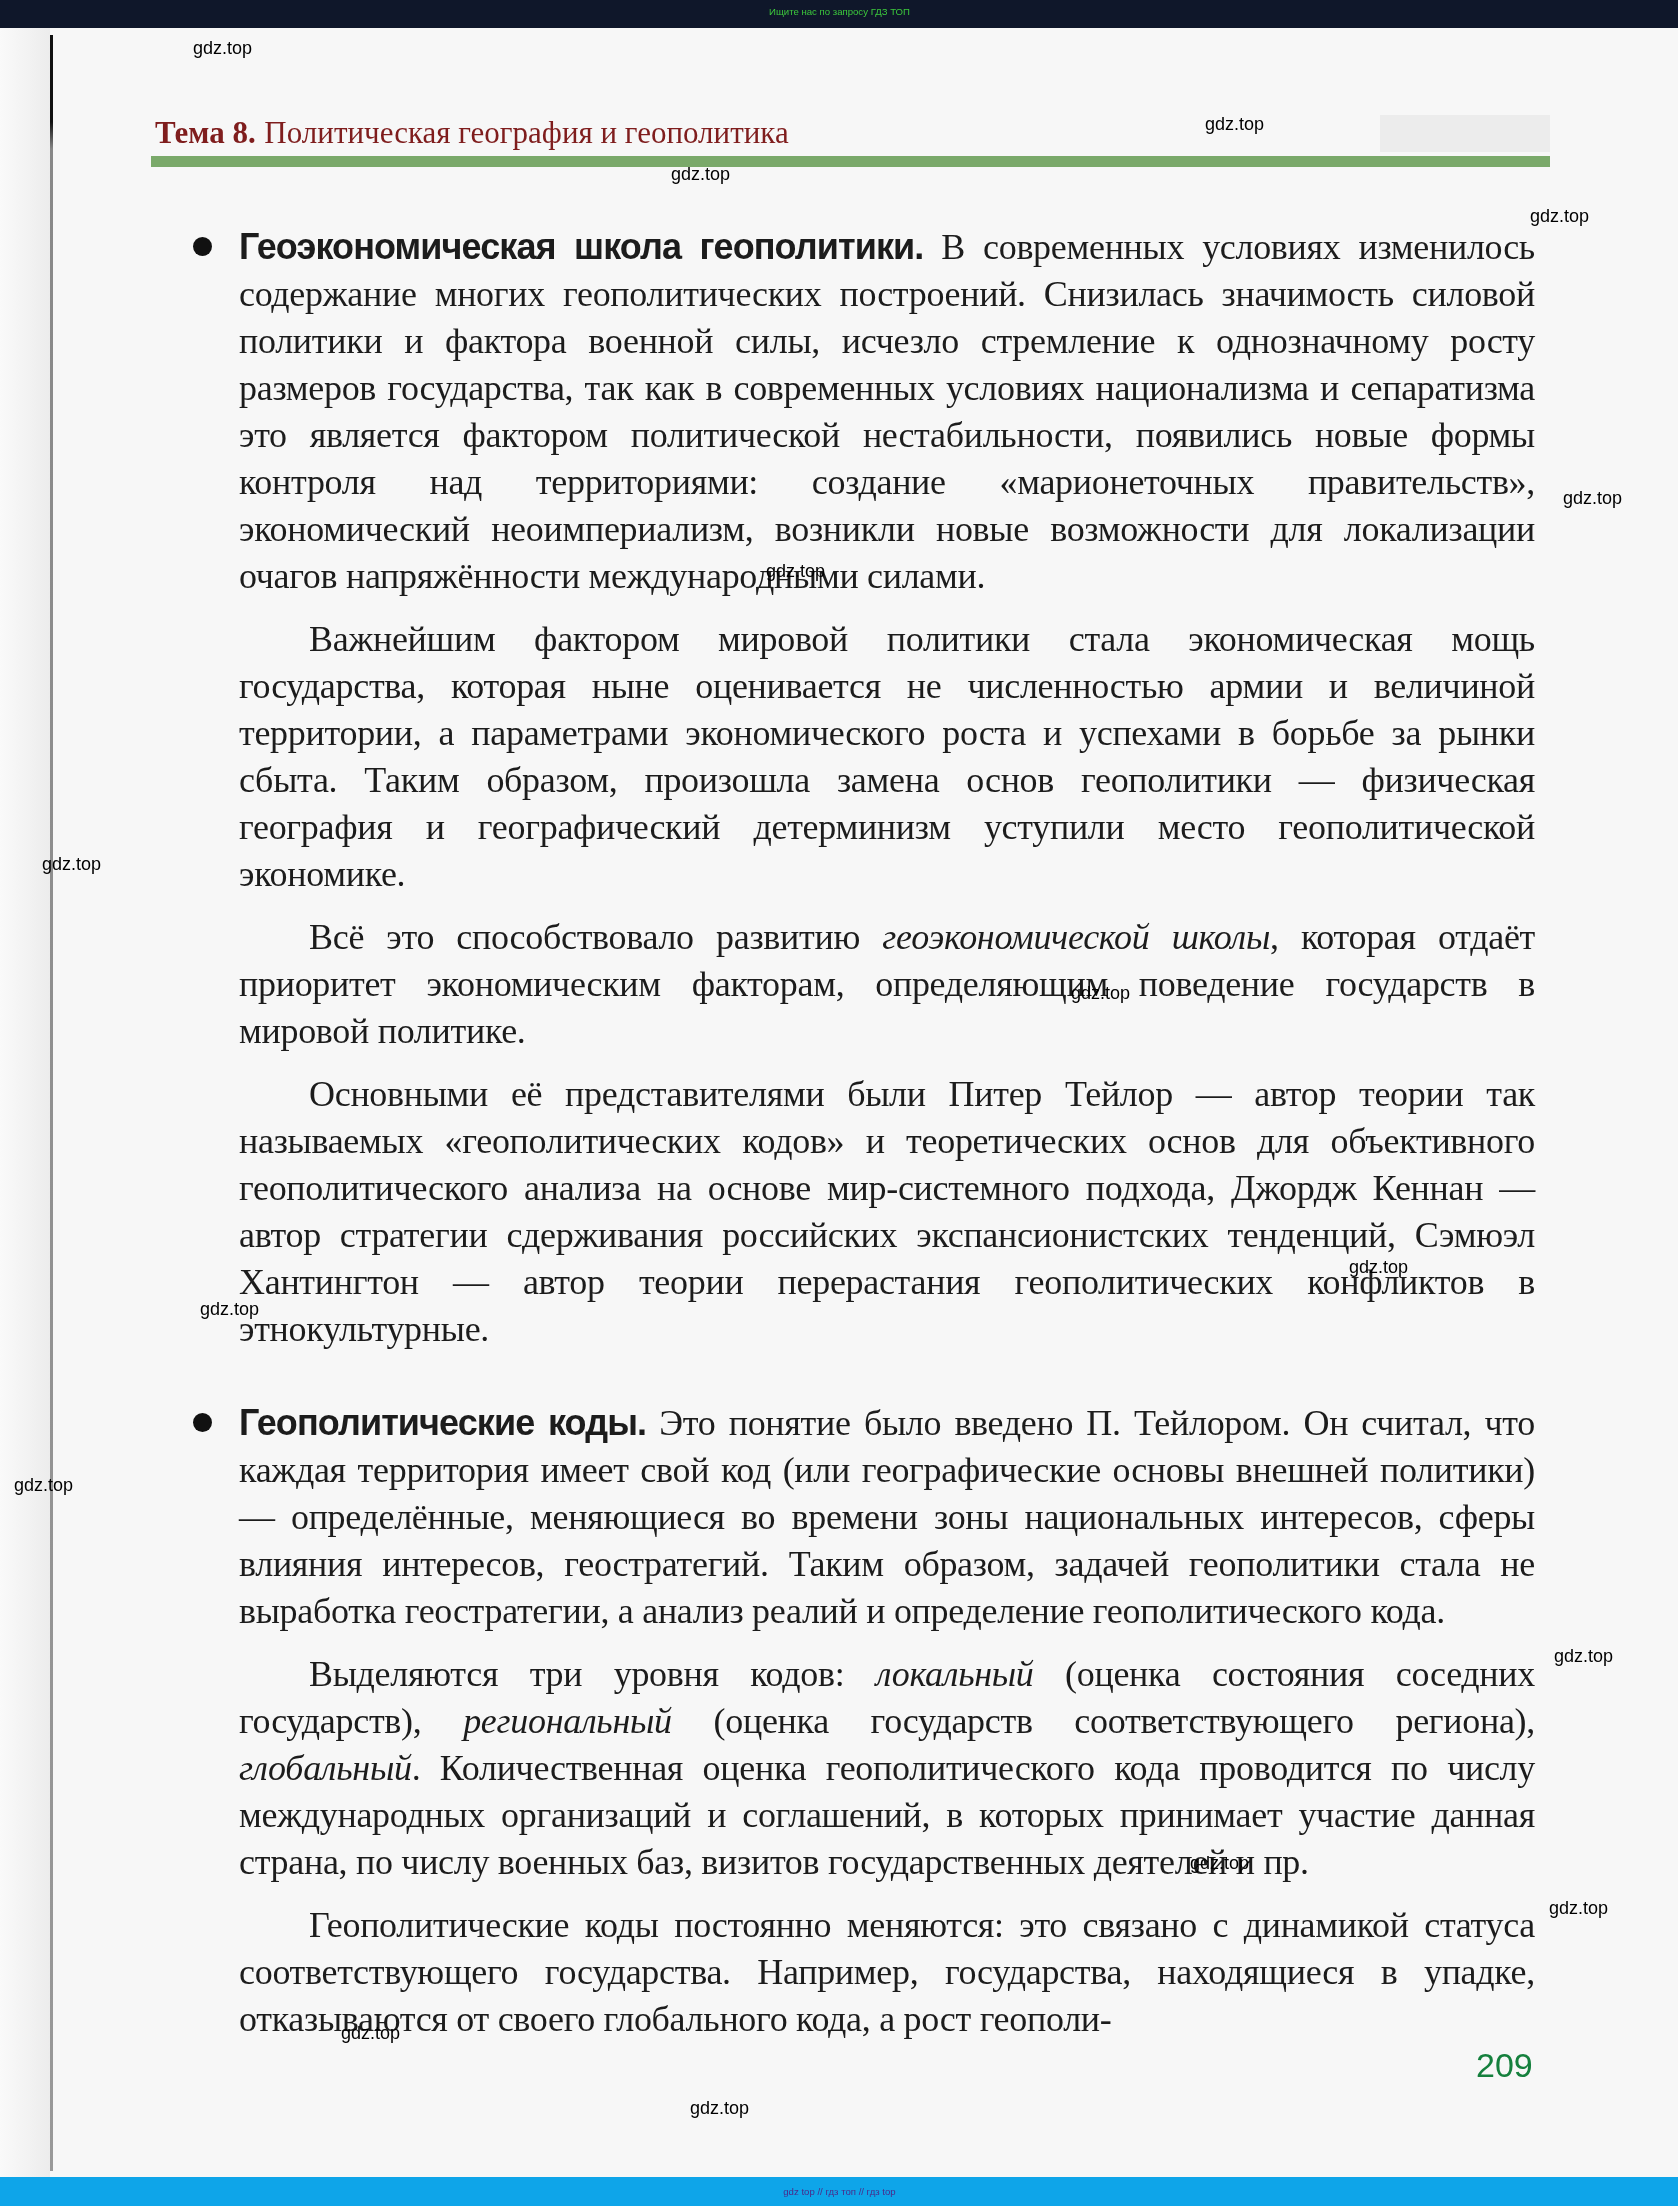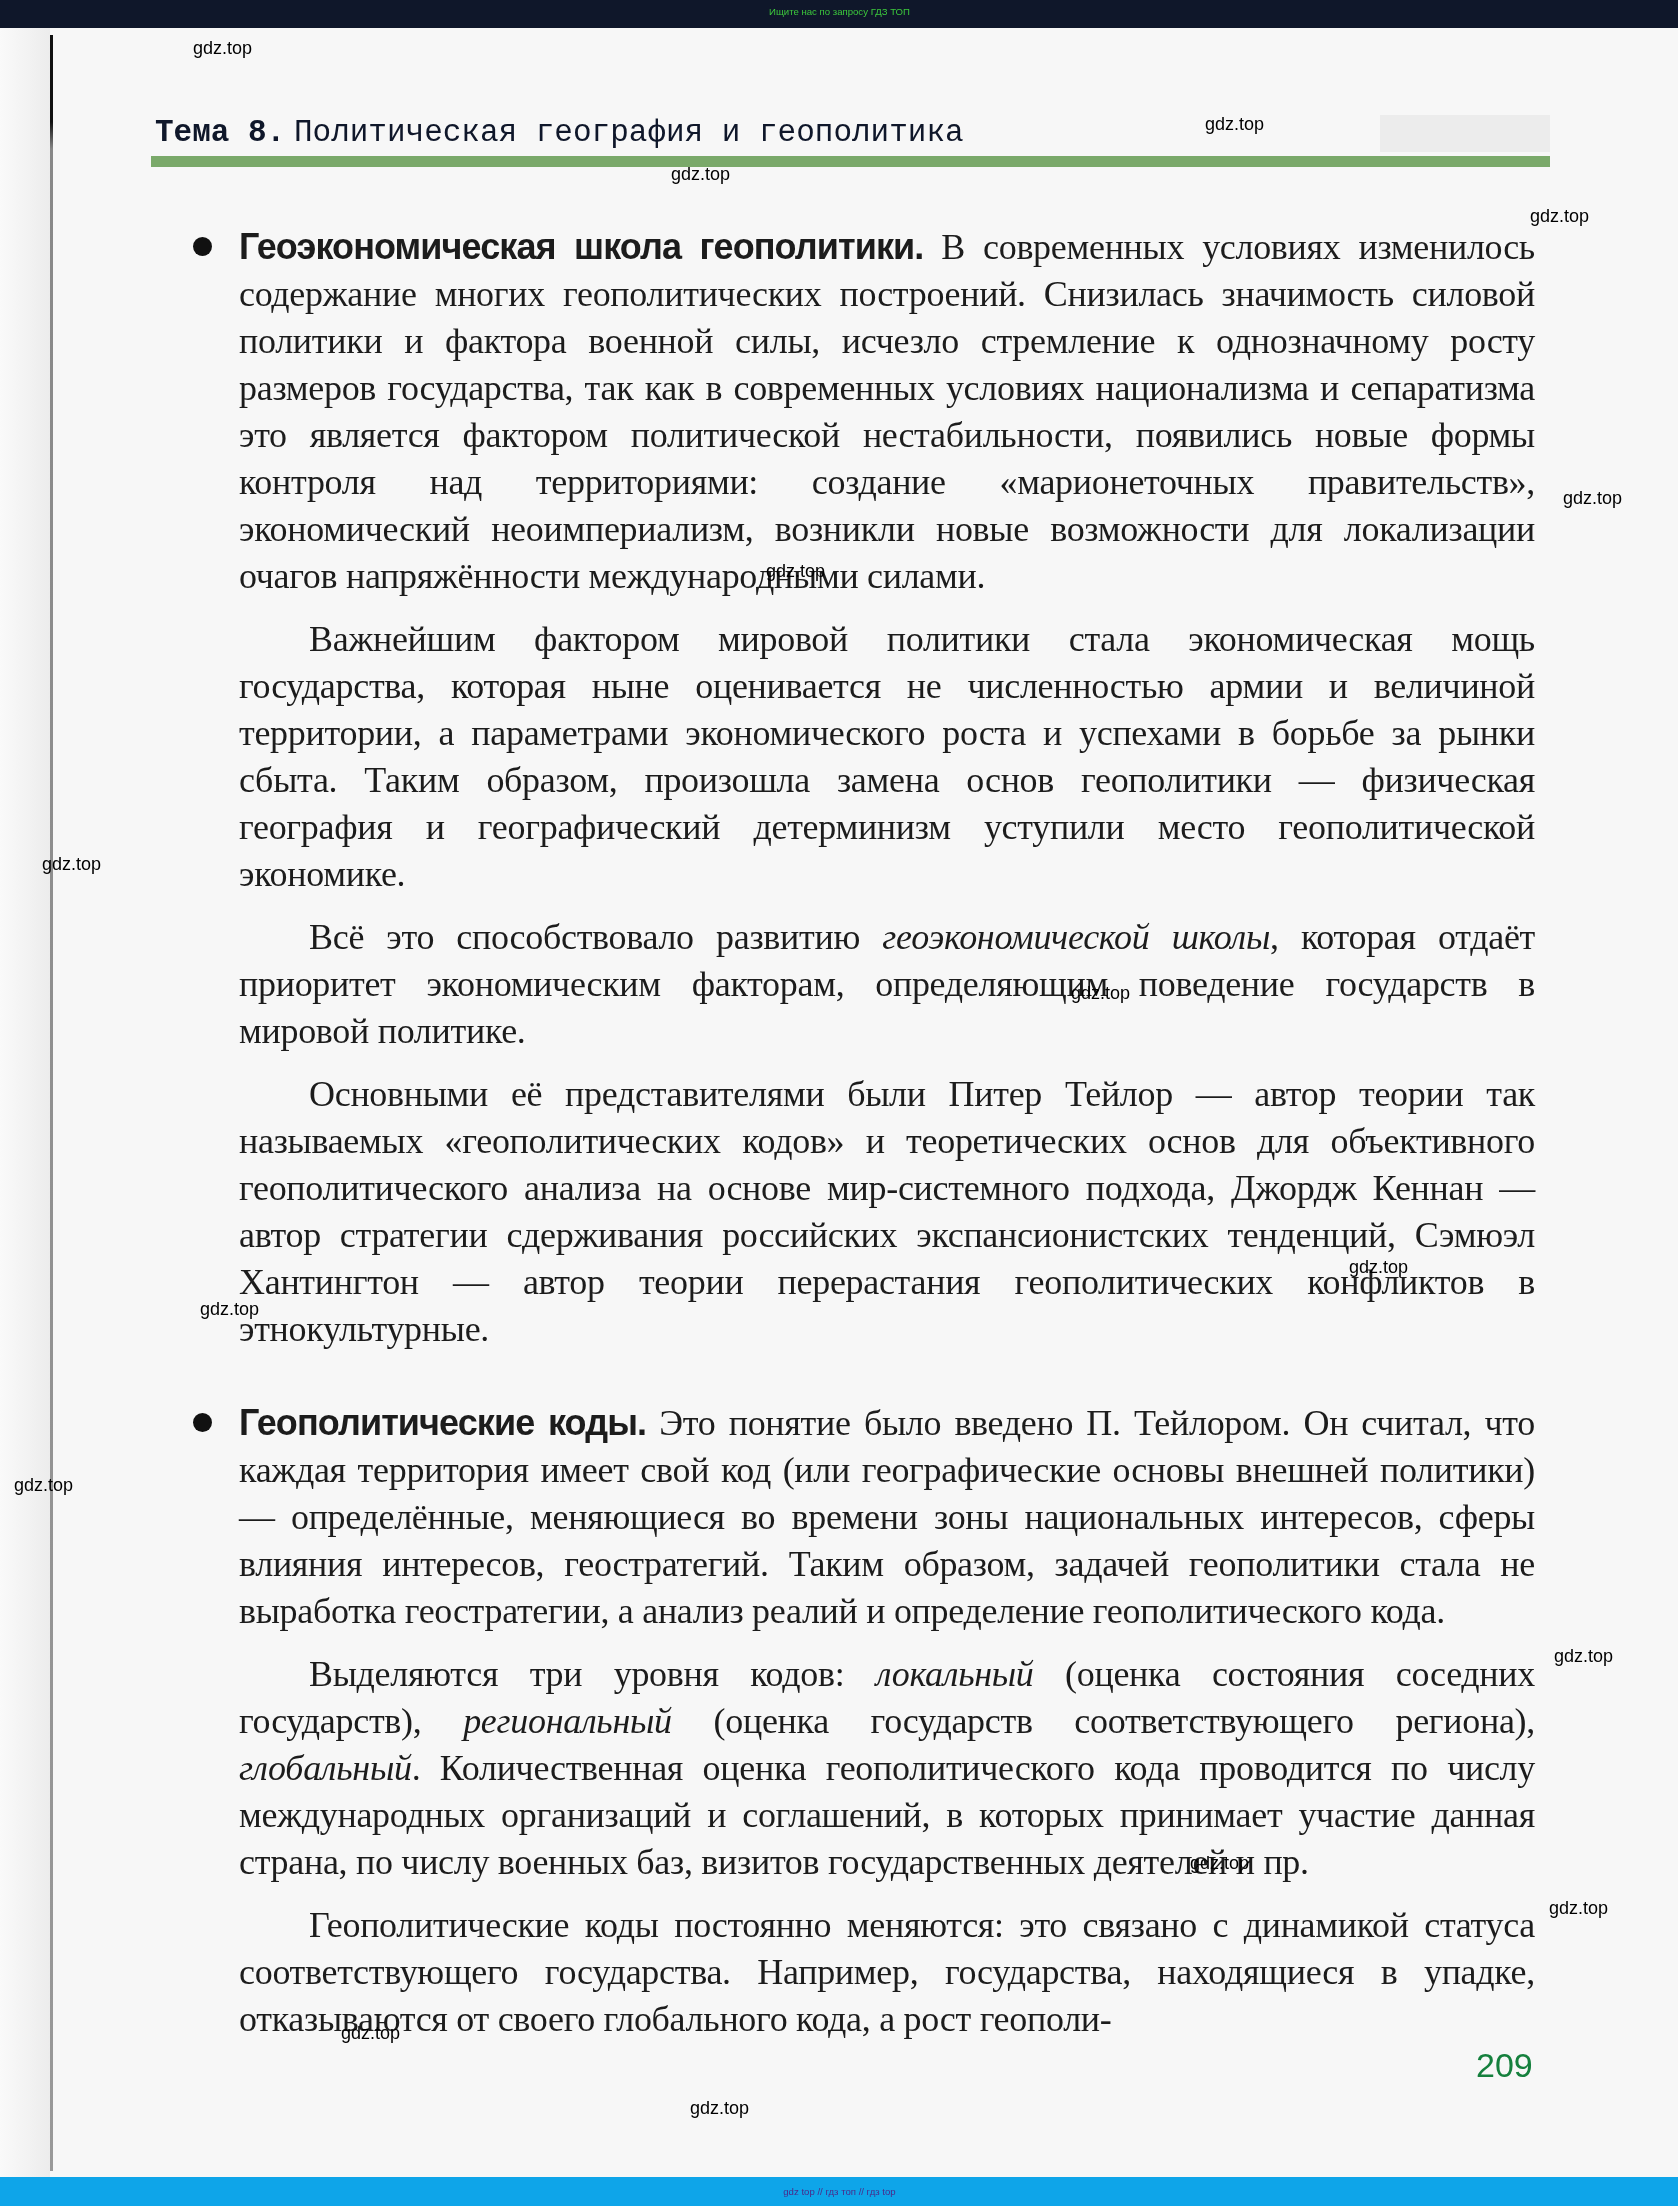--- a/index.html
+++ b/index.html
@@ -22,22 +22,22 @@
   .binding-line {
     position: absolute; left: 50px; top: 7px; width: 2.6px; height: 2136px;
     background: linear-gradient(to bottom, #111 0, #111 87px, #888 114px, #999 100%);
   }
   .shadow-strip {
     position: absolute; left: 0; top: 0; width: 50px; height: 2149px;
     background: linear-gradient(to right, #fafafa, #ececec);
   }
   .running-head {
     position: absolute; left: 155px; top: 87px;
-    font-family: Liberation Mono, monospace;
-    font-size: 31px; color: #0f172a; white-space: nowrap;
+    font-family: Liberation Serif, serif;
+    font-size: 31px; color: #7f1d1d; white-space: nowrap;
   }
   .running-head .topic-num { font-weight: bold; margin-right: 8.7px; }
   .header-bar {
     position: absolute; left: 151px; top: 128px; width: 1399px; height: 11.4px;
     background: #7aa96a;
   }
   .ghost-box {
     position: absolute; left: 1380px; top: 87px; width: 170px; height: 37px;
     background: #ececec;
   }

